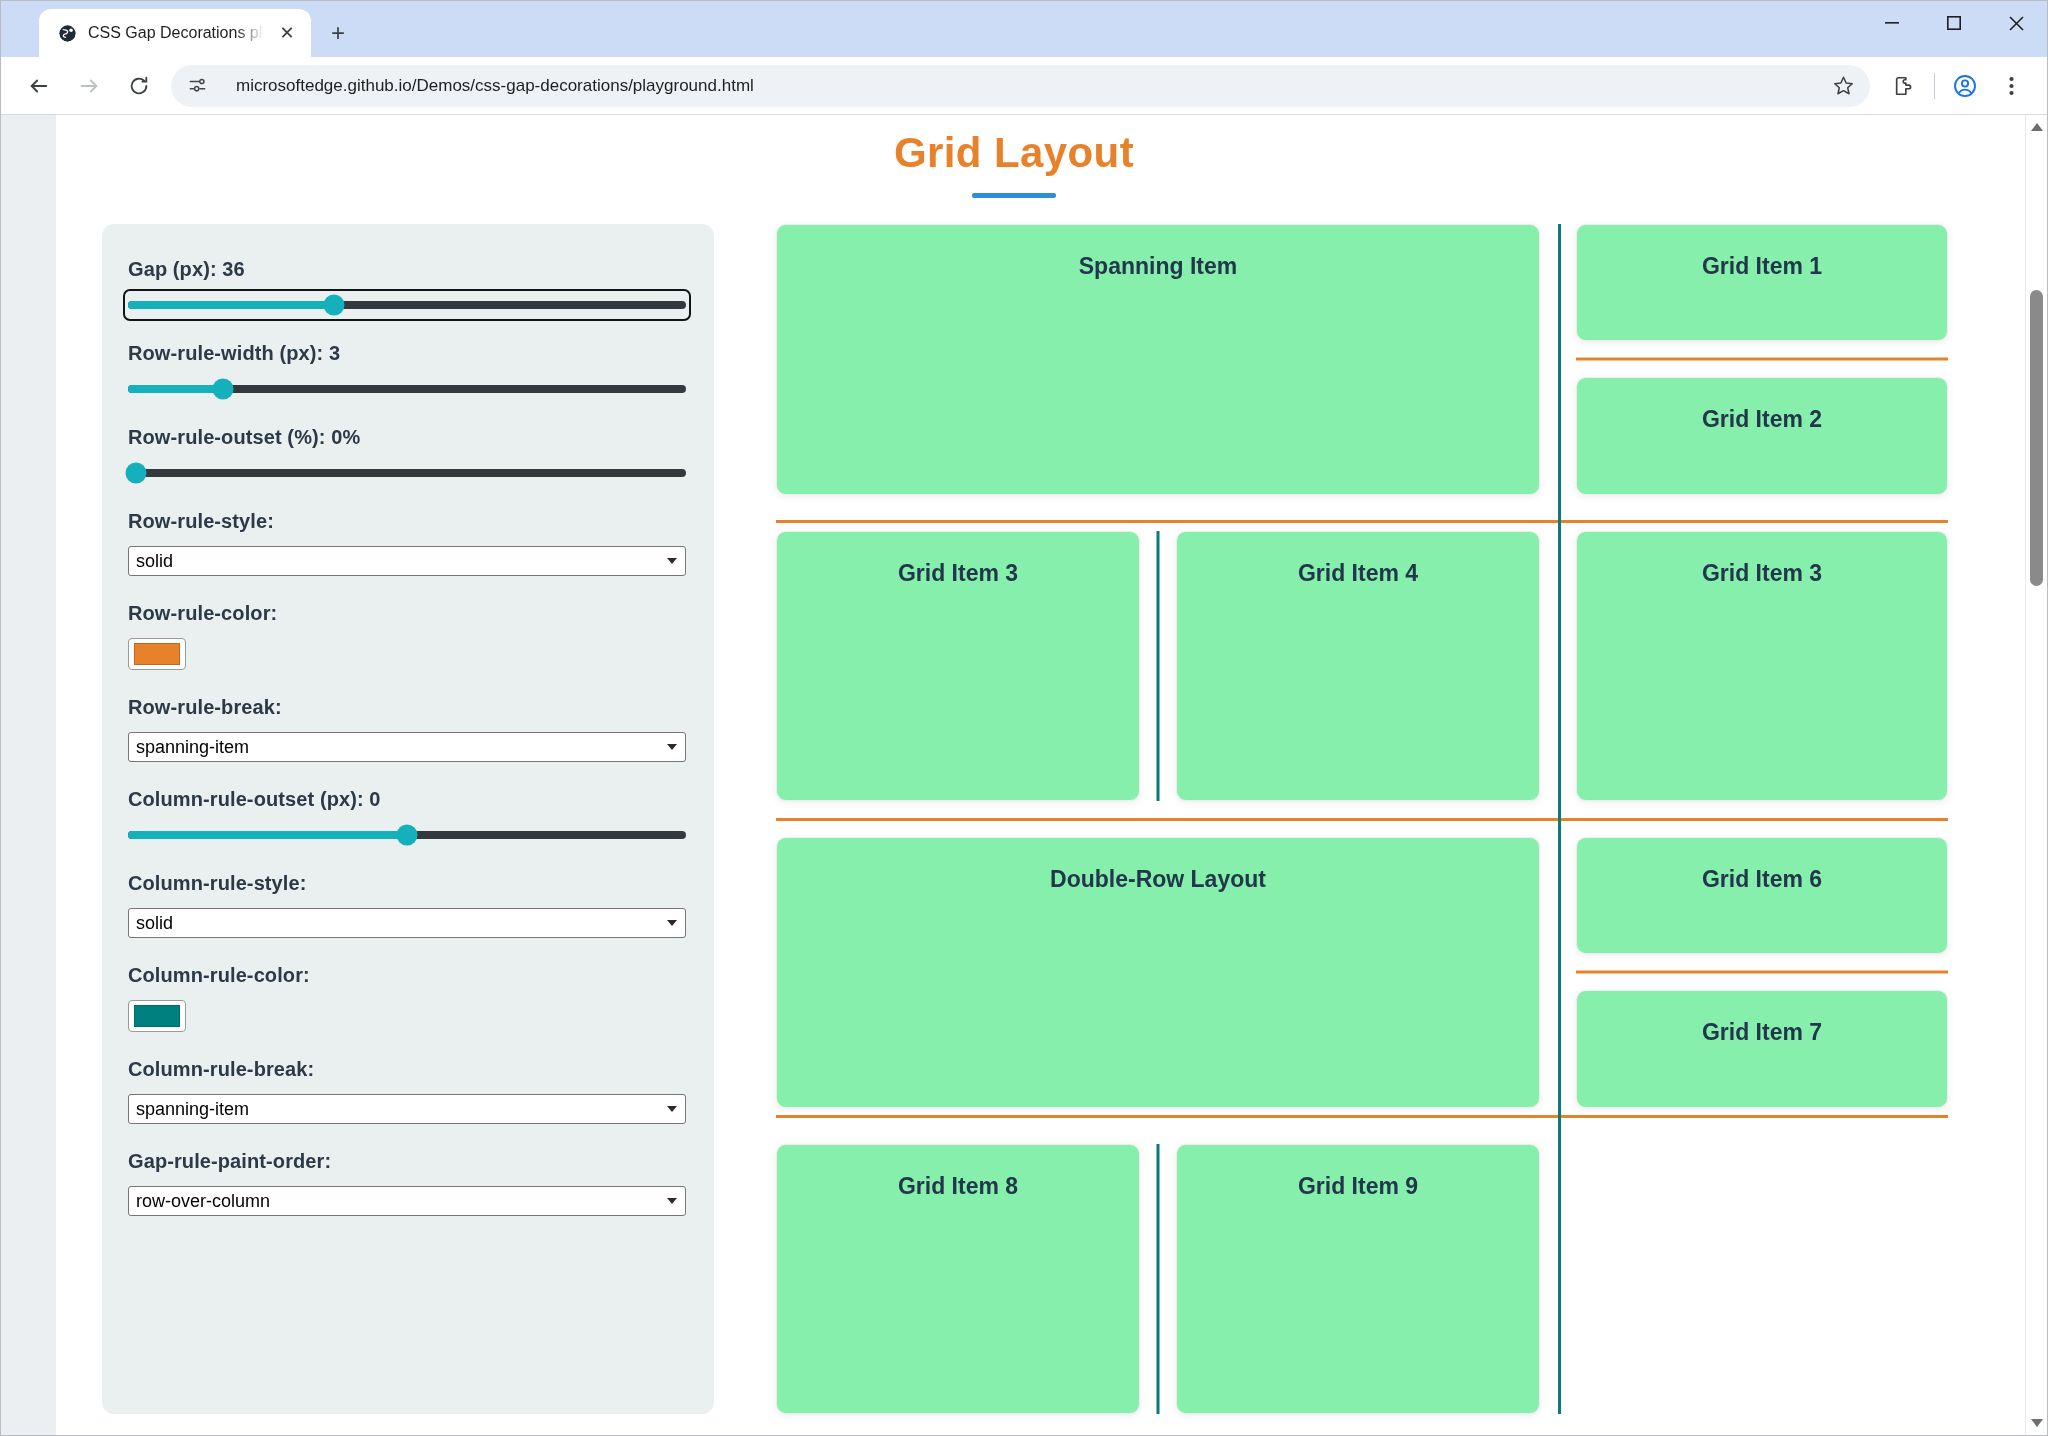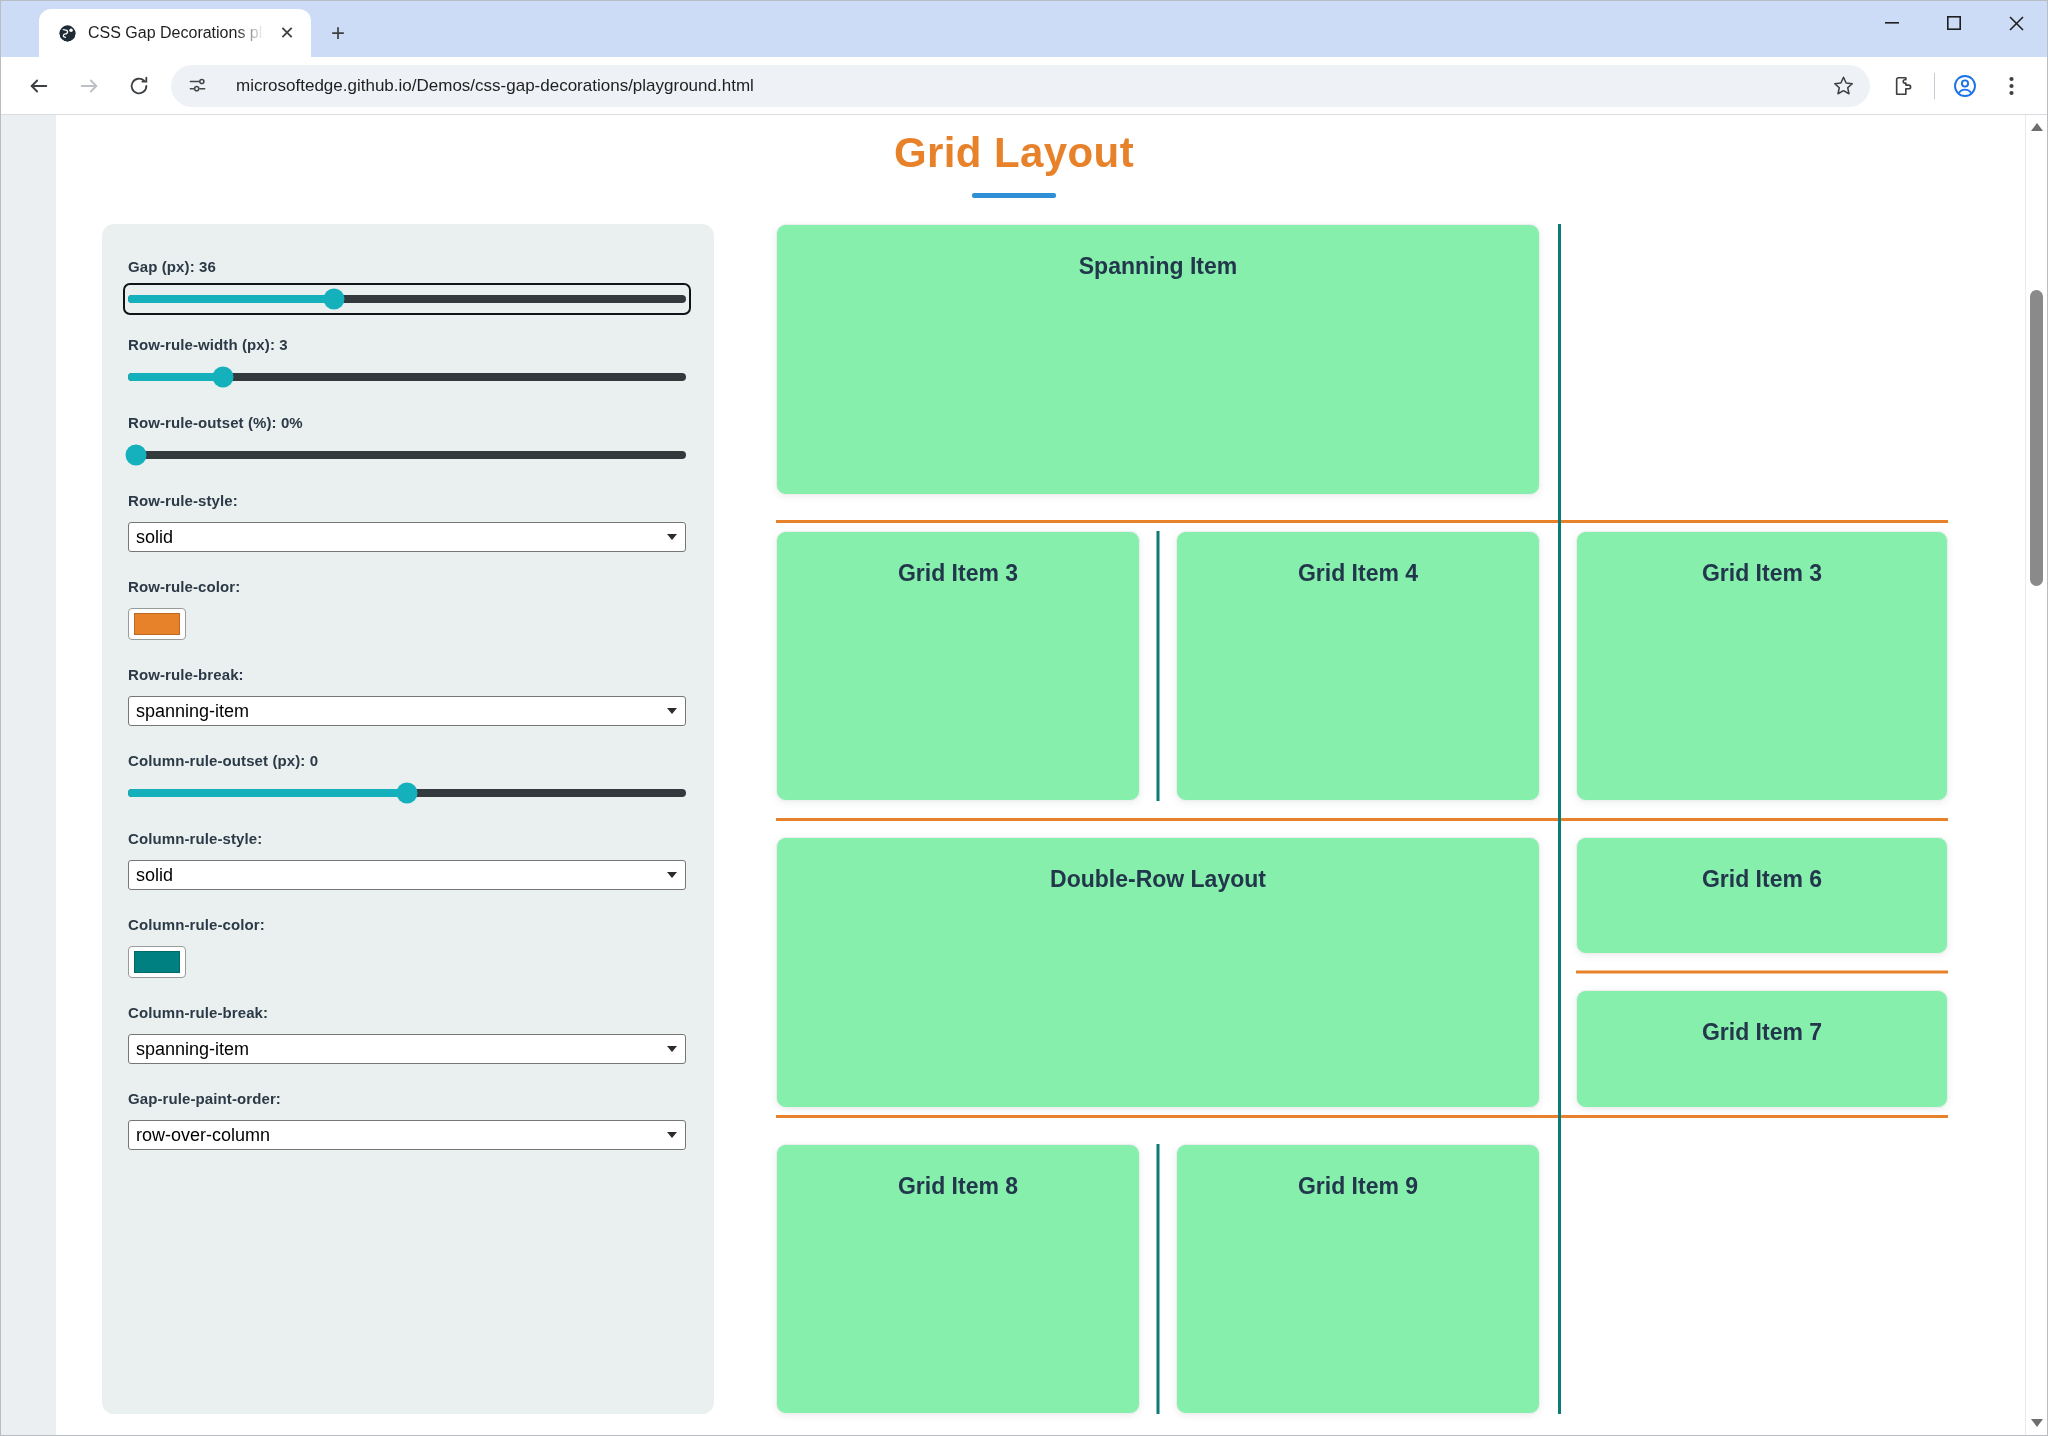--- a/index.html
+++ b/index.html
@@ -172,21 +172,21 @@
   .panel {
     width: 612px;
     flex: none;
     background: #eaeff0;
     border-radius: 12px;
     padding: 34px 28px 34px 26px;
   }
   .ctrl { margin-bottom: 26px; }
   .ctrl:last-child { margin-bottom: 0; }
   .ctrl-label {
-    font-size: 15px;
+    font-size: 20px;
     font-weight: bold;
     color: #2b3a46;
     margin-bottom: 13px;
     letter-spacing: .1px;
   }
 
   
   .slider {
     position: relative;
     height: 22px;
@@ -551,20 +551,29 @@
 
           </div>
 
           <div class="demo">
             <div class="grid">
 
               <div class="cell" style="grid-column:1;grid-row:1;">
                 <span>Spanning Item</span>
               </div>
 
+              <div style="grid-column:2;grid-row:1;display:grid;grid-template-rows:1fr 1fr;gap:36px;position:relative;">
+                <div class="cell sub">
+                  <span>Grid Item 1</span>
+                </div>
+                <div class="cell sub">
+                  <span>Grid Item 2</span>
+                </div>
+                <div class="rule rule-row" style="left:0;right:0;top:50%;transform:translateY(-50%);"></div>
+              </div>
 
               <div class="split" style="grid-column:1;grid-row:2;">
                 <div class="cell">
                   <span>Grid Item 3</span>
                 </div>
                 <div class="cell">
                   <span>Grid Item 4</span>
                 </div>
               </div>
               <div class="cell" style="grid-column:2;grid-row:2;">

